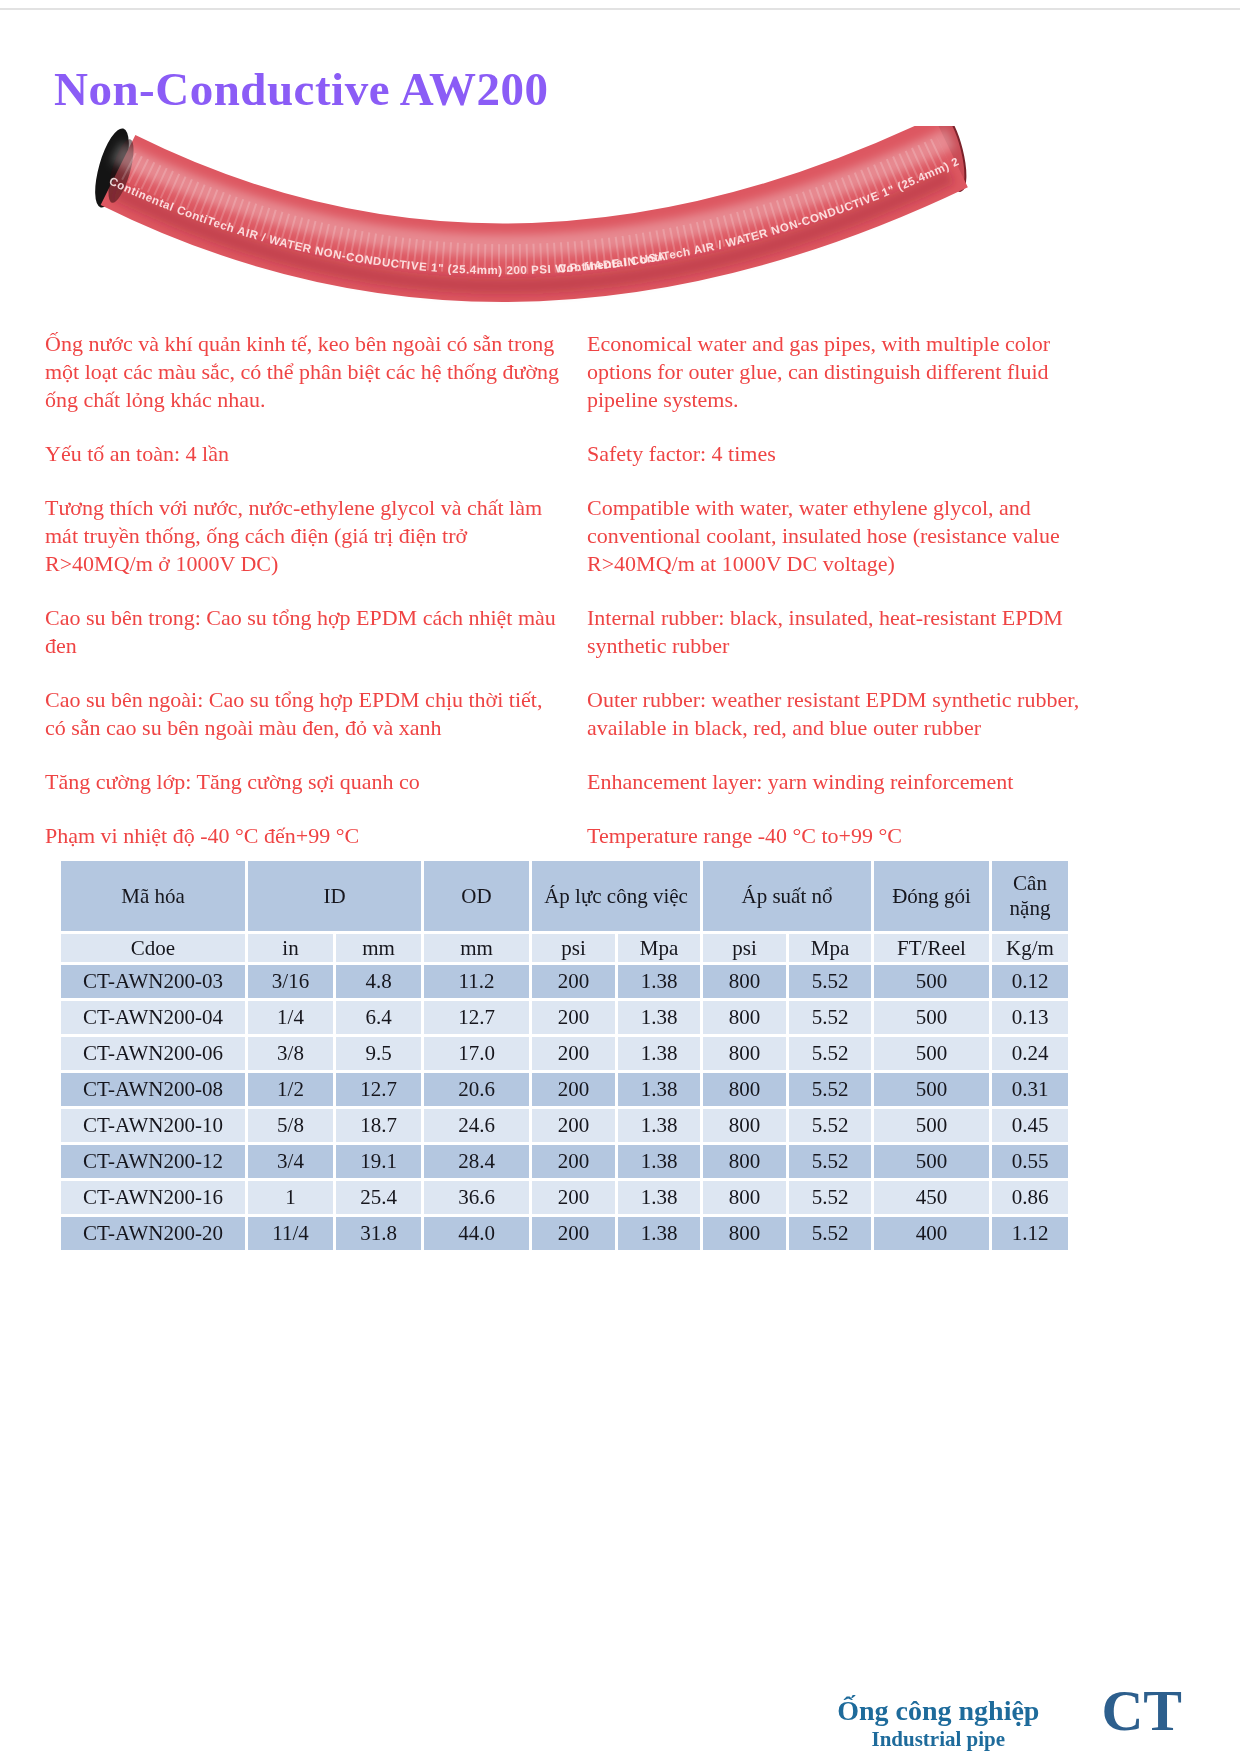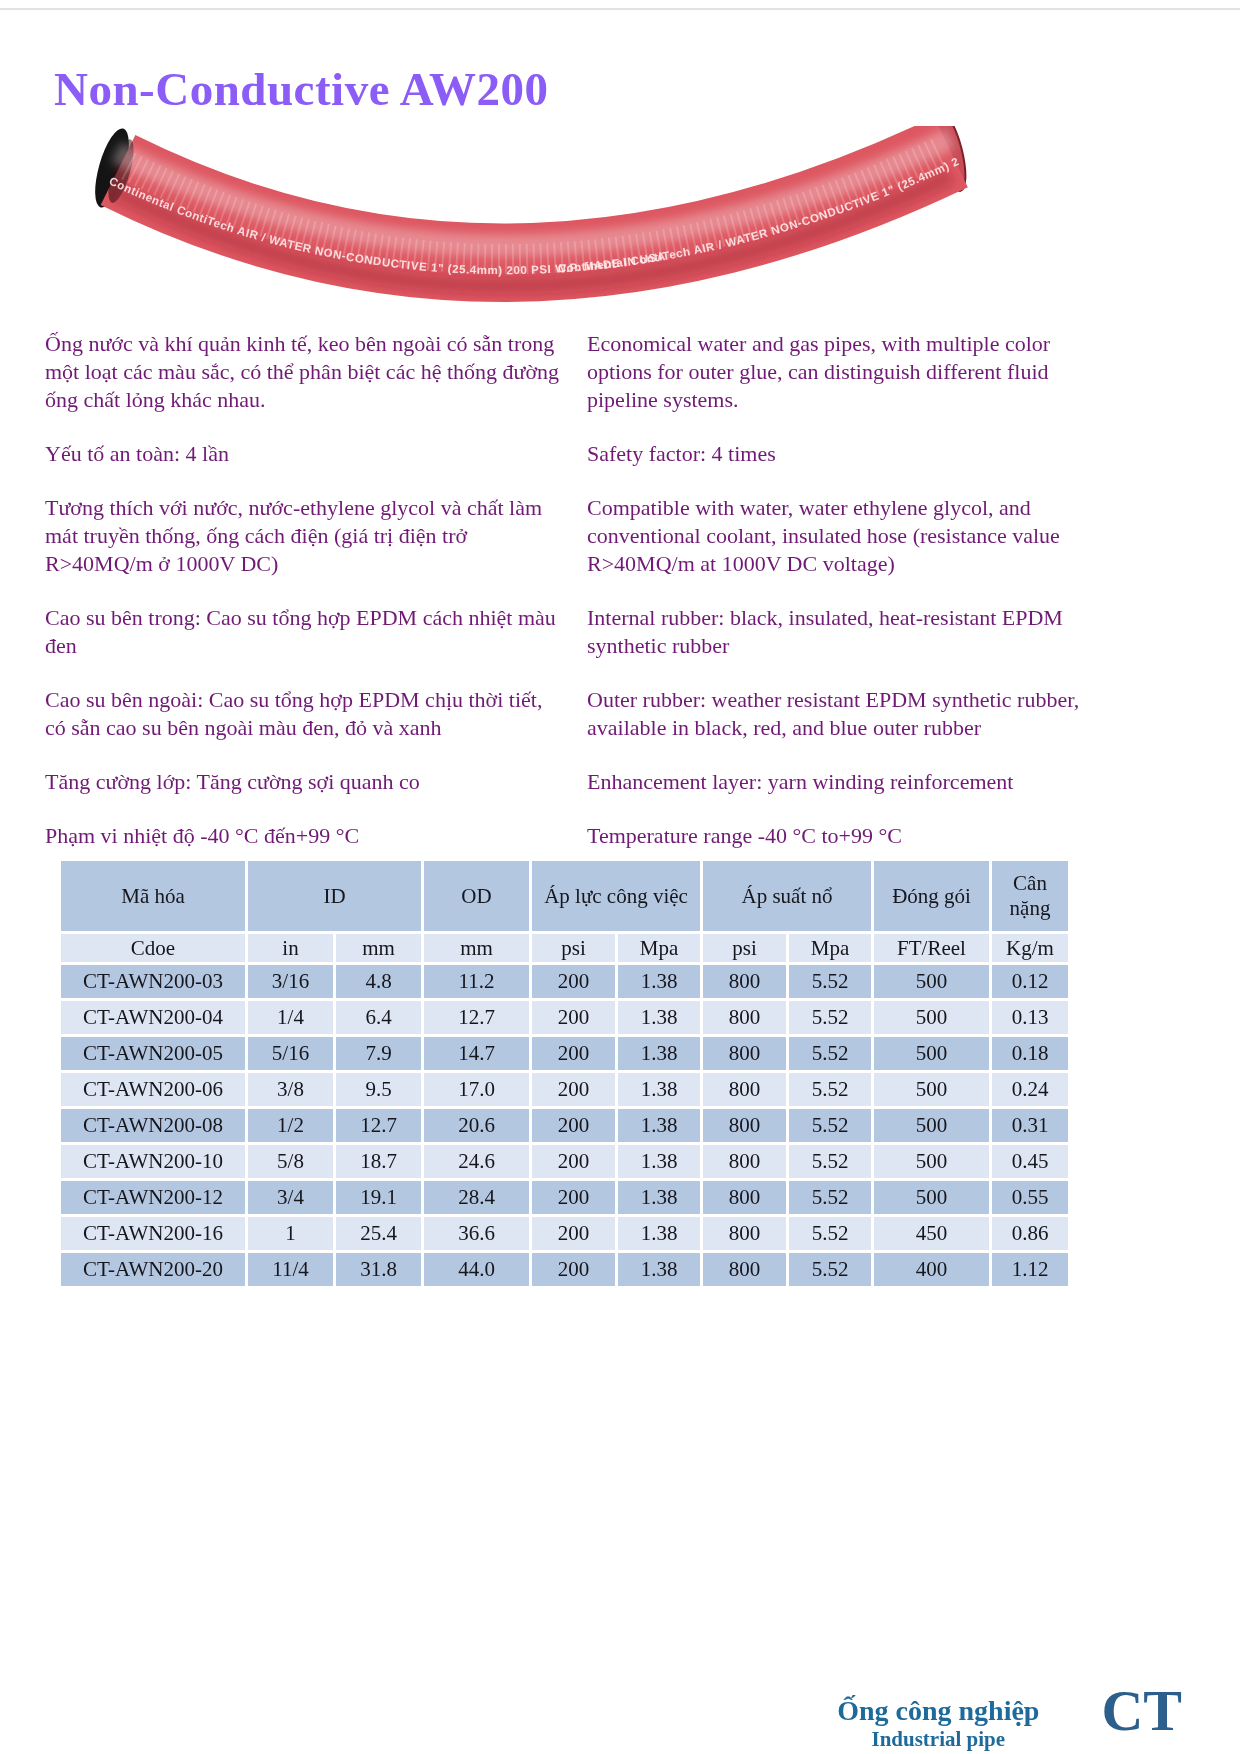--- a/index.html
+++ b/index.html
@@ -7,21 +7,21 @@
   body { font-family:"Liberation Serif","DejaVu Serif",serif; color:#1b1b1b; }
   .page { position:relative; width:1240px; height:1754px; margin:0 auto; background:#fff; overflow:hidden; }
   .top-rule { position:absolute; left:0; top:8px; width:100%; height:2px; background:#e2e2e2; }
 
   .title { position:absolute; left:54px; top:62px; font-size:47px; font-weight:bold; letter-spacing:0.5px; color:#8b5cf6; }
 
   .hose-wrap { position:absolute; left:58px; top:126px; width:924px; height:204px; }
 
   .cols { position:absolute; left:45px; top:330px; width:1062px;
           display:grid; grid-template-columns:520px 1fr; column-gap:22px; }
-  .cols p { font-size:22px; line-height:28px; margin-bottom:26px; color:#701a75; }
+  .cols p { font-size:22px; line-height:28px; margin-bottom:26px; color:#ef4444; }
 
   .spec-table { position:absolute; left:58px; top:858px; width:981px;
                 border-collapse:separate; border-spacing:3px; table-layout:fixed; }
   .spec-table th, .spec-table td { text-align:center; vertical-align:middle;
                 font-weight:normal; font-size:21px; color:#16161d; }
   .spec-table th.h1 { height:70px; background:var(--accent-dark); }
   .spec-table th.h2 { height:28px; background:var(--accent-light); }
   .spec-table td   { height:33px; }
   .spec-table tr.dark  td { background:var(--accent-dark); }
   .spec-table tr.light td { background:var(--accent-light); }
@@ -148,32 +148,20 @@
           <td>1/4</td>
           <td>6.4</td>
           <td>12.7</td>
           <td>200</td>
           <td>1.38</td>
           <td>800</td>
           <td>5.52</td>
           <td>500</td>
           <td>0.13</td>
         </tr>
-        <tr class="dark">
-          <td>CT-AWN200-05</td>
-          <td>5/16</td>
-          <td>7.9</td>
-          <td>14.7</td>
-          <td>200</td>
-          <td>1.38</td>
-          <td>800</td>
-          <td>5.52</td>
-          <td>500</td>
-          <td>0.18</td>
-        </tr>
         <tr class="light">
           <td>CT-AWN200-06</td>
           <td>3/8</td>
           <td>9.5</td>
           <td>17.0</td>
           <td>200</td>
           <td>1.38</td>
           <td>800</td>
           <td>5.52</td>
           <td>500</td>

